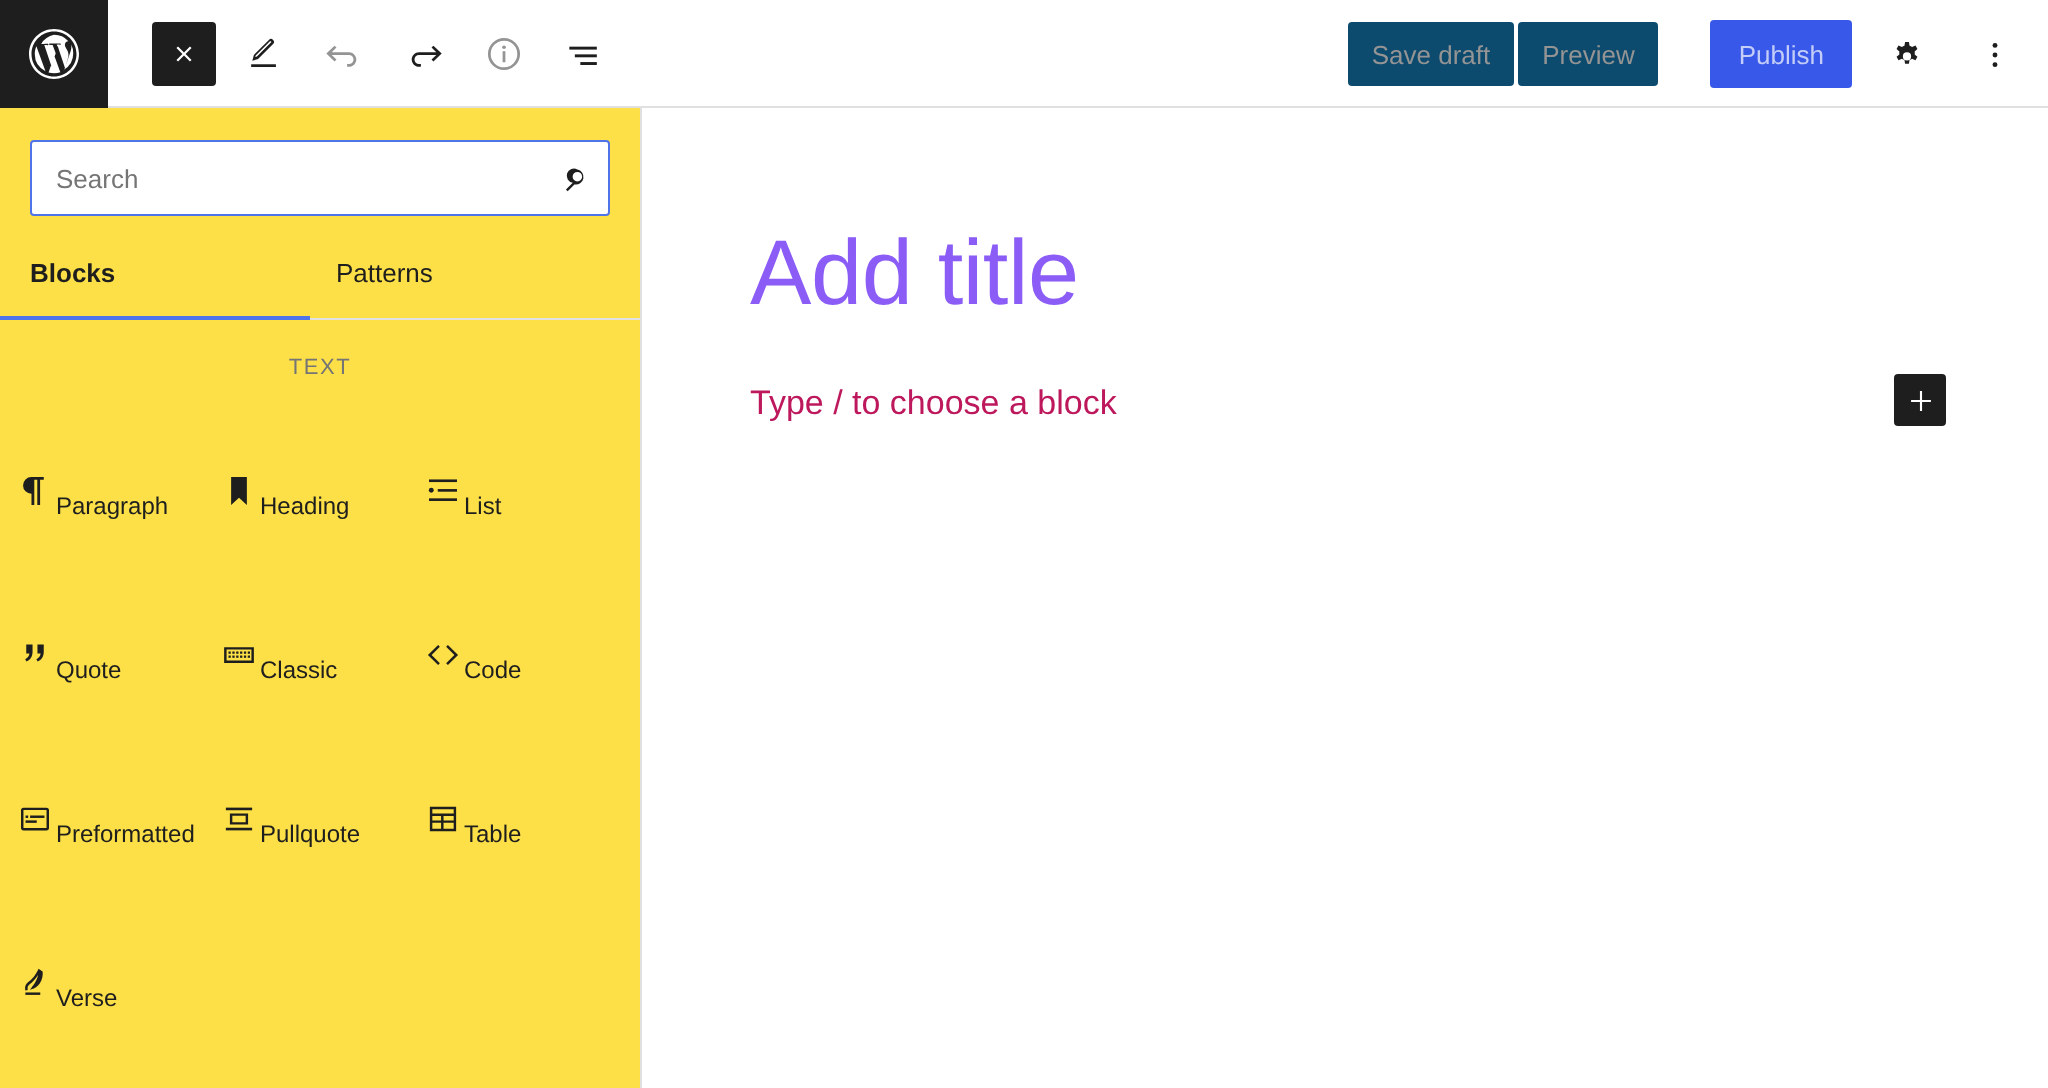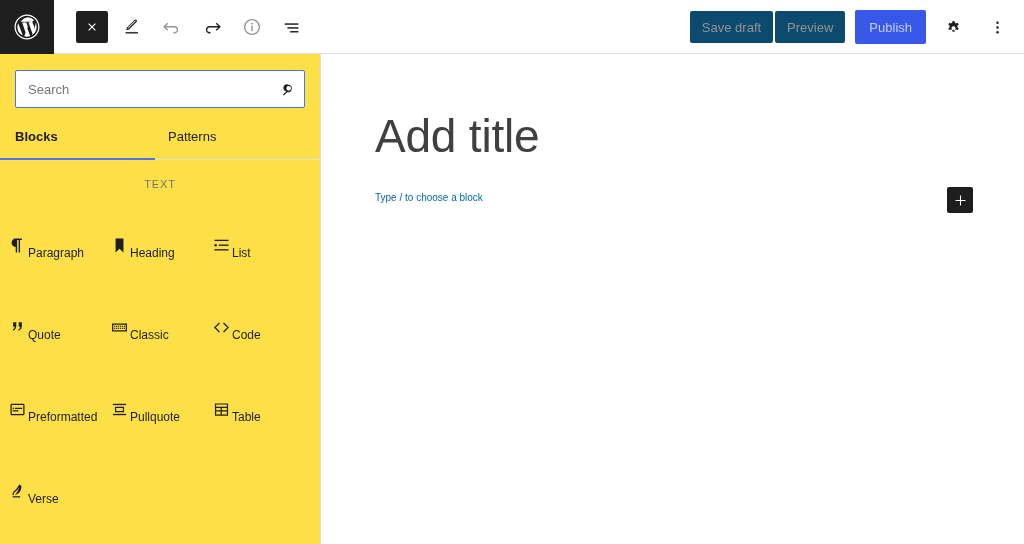--- a/index.html
+++ b/index.html
@@ -49,21 +49,21 @@
     height: 54px; display: flex; align-items: center; gap: 2px;
   }
   .btn-text {
     height: 32px; padding: 0 12px;
     background: #0c4a6e; border: none; border-radius: 2px;
     font-family: "Liberation Sans", sans-serif;
     font-size: 13px; color: #949494;
     cursor: pointer; display: flex; align-items: center;
   }
   .btn-publish {
-    height: 34px; padding: 0 14px; margin-left: 8px;
+    height: 34px; padding: 0 14px; margin-left: 24px;
     background: #3858e9; border: none; border-radius: 2px;
     font-family: "Liberation Sans", sans-serif;
     font-size: 13px; color: #c3cdf7;
     cursor: pointer; display: flex; align-items: center;
   }
   .icon-btn-plain {
     width: 34px; height: 34px; margin-left: 8px;
     display: flex; align-items: center; justify-content: center;
     background: transparent; border: none; cursor: pointer;
   }
@@ -157,28 +157,28 @@
   .canvas {
     position: absolute; top: 54px; left: 321px;
     width: 703px; height: 490px;
     background: #ffffff;
     overflow: hidden;
   }
   .post-title {
     position: absolute;
     left: 54px; top: 55px;
     font-size: 46px; line-height: 1.2;
-    color: #404040; font-weight: normal;
+    color: #8b5cf6; font-weight: normal;
     letter-spacing: -0.2px;
     white-space: nowrap;
   }
   .block-placeholder {
     position: absolute;
     left: 54px; top: 138px;
-    font-size: 10px; color: #0369a1;
+    font-size: 17px; color: #be185d;
     white-space: nowrap;
   }
   .inserter-plus {
     position: absolute;
     left: 626px; top: 133px;
     width: 26px; height: 26px;
     background: #1e1e1e;
     border: none; border-radius: 2px;
     display: flex; align-items: center; justify-content: center;
     cursor: pointer; padding: 0;

